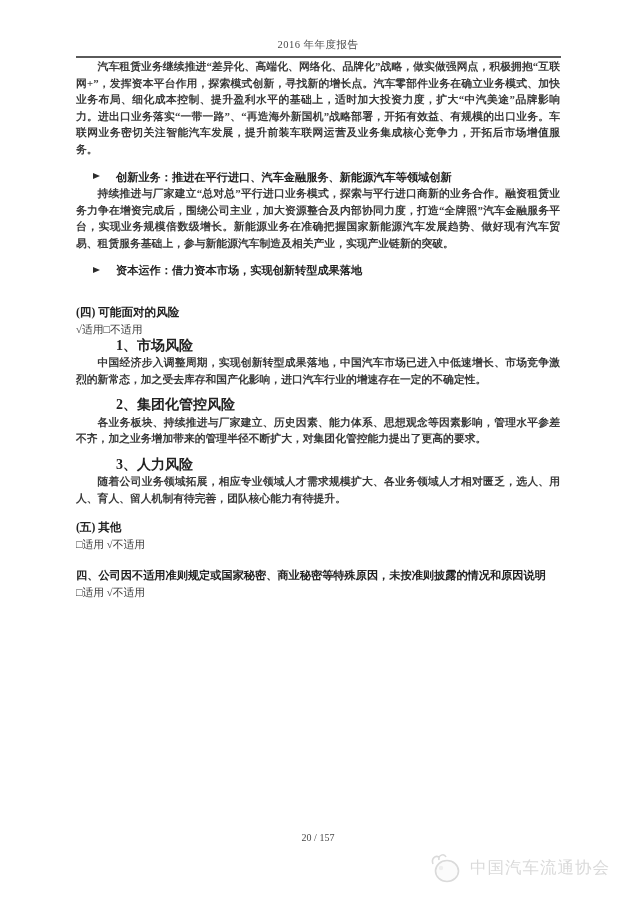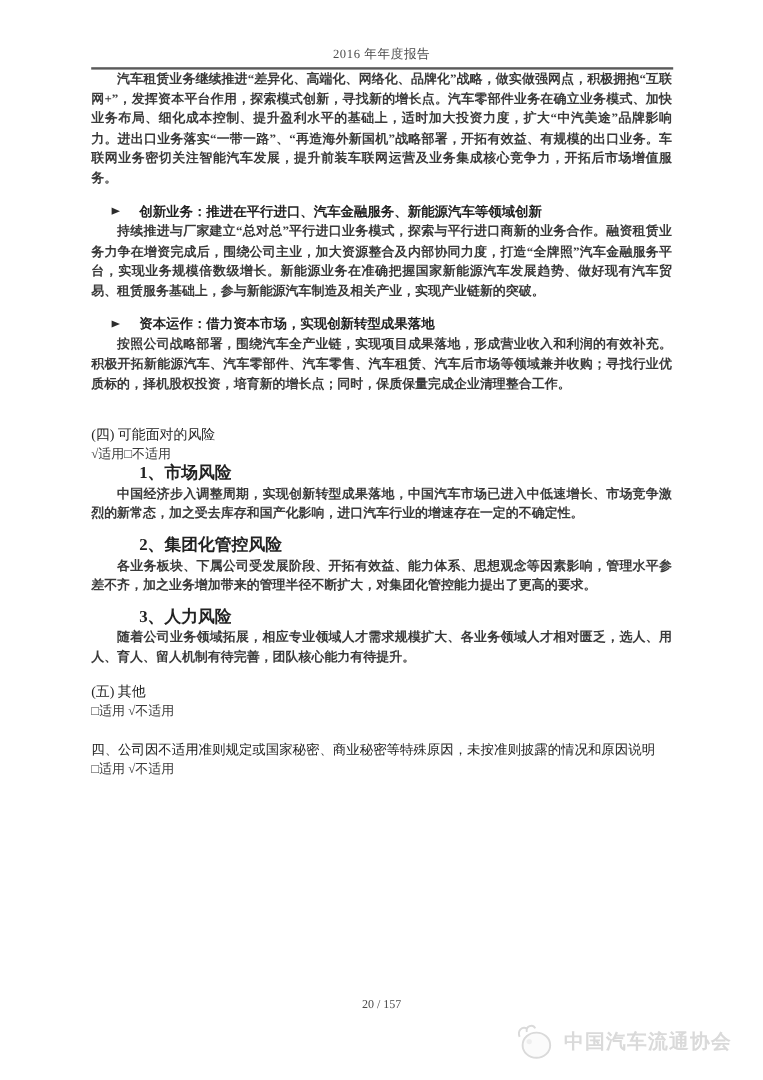--- a/index.html
+++ b/index.html
@@ -49,21 +49,21 @@
   .para {
     margin: 0;
     font-size: 10.8px;
     line-height: 16.6px;
     text-indent: 2em;
     text-align: justify;
     color: #3a3a3a;
     font-weight: bold;
   }
   .sec-head {
-    font-weight: normal;
+    font-weight: bold;
     font-size: 11.6px;
     line-height: 17px;
     color: #222222;
     margin: 0;
   }
   .sec-head.risk  { margin-top: 25px; }
   .sec-head.other { margin-top: 12px; }
   .sec-head.four  { margin-top: 15px; font-size: 11.2px; line-height: 16.5px; }
   .checkline {
     font-size: 10.8px;
@@ -92,21 +92,21 @@
   }
   .watermark {
     position: absolute;
     top: 852px;
     right: 26px;
     display: flex;
     align-items: center;
     gap: 7px;
     color: #dadada;
     font-size: 16.5px;
-    font-weight: bold;
+    font-weight: normal;
     letter-spacing: 1px;
     font-family: "Liberation Sans", "DejaVu Sans", sans-serif;
   }
   .wm-icon { display: inline-block; width: 36px; height: 32px; }
 </style>
 </head>
 <body>
 
 <div class="page">
 
@@ -116,30 +116,29 @@
   </div>
 
   <div class="content">
 
     <p class="para">汽车租赁业务继续推进“差异化、高端化、网络化、品牌化”战略，做实做强网点，积极拥抱“互联网+”，发挥资本平台作用，探索模式创新，寻找新的增长点。汽车零部件业务在确立业务模式、加快业务布局、细化成本控制、提升盈利水平的基础上，适时加大投资力度，扩大“中汽美途”品牌影响力。进出口业务落实“一带一路”、“再造海外新国机”战略部署，开拓有效益、有规模的出口业务。车联网业务密切关注智能汽车发展，提升前装车联网运营及业务集成核心竞争力，开拓后市场增值服务。</p>
 
     <p class="b-head next"><span class="arrow-icon"></span><span>创新业务：推进在平行进口、汽车金融服务、新能源汽车等领域创新</span></p>
     <p class="para">持续推进与厂家建立“总对总”平行进口业务模式，探索与平行进口商新的业务合作。融资租赁业务力争在增资完成后，围绕公司主业，加大资源整合及内部协同力度，打造“全牌照”汽车金融服务平台，实现业务规模倍数级增长。新能源业务在准确把握国家新能源汽车发展趋势、做好现有汽车贸易、租赁服务基础上，参与新能源汽车制造及相关产业，实现产业链新的突破。</p>
 
     <p class="b-head next"><span class="arrow-icon"></span><span>资本运作：借力资本市场，实现创新转型成果落地</span></p>
-    <p class="para">按照公司战略部署，围绕汽车全产业链，实现项目成果落地，形成营业收入和利润的有效补充。积极开拓新能源汽车、汽车零部件、汽车零售、汽车租赁、汽车后市场等领域兼并收购；寻找行业优质标的，择机股权投资，培育新的增长点；同时，保质保量完成企业清理整合工作。</p>
 
     <p class="sec-head risk">(四) 可能面对的风险</p>
     <p class="checkline">√适用□不适用</p>
 
     <p class="sub-head">1、市场风险</p>
     <p class="para">中国经济步入调整周期，实现创新转型成果落地，中国汽车市场已进入中低速增长、市场竞争激烈的新常态，加之受去库存和国产化影响，进口汽车行业的增速存在一定的不确定性。</p>
 
     <p class="sub-head gap">2、集团化管控风险</p>
-    <p class="para">各业务板块、下属公司受发展阶段、开拓有效益、能力体系、思想观念等因素影响，管理水平参差不齐，加之业务增加带来的管理半径不断扩大，对集团化管控能力提出了更高的要求。</p>
+    <p class="para">各业务板块、持续推进与厂家建立、历史因素、能力体系、思想观念等因素影响，管理水平参差不齐，加之业务增加带来的管理半径不断扩大，对集团化管控能力提出了更高的要求。</p>
 
     <p class="sub-head gap">3、人力风险</p>
     <p class="para">随着公司业务领域拓展，相应专业领域人才需求规模扩大、各业务领域人才相对匮乏，选人、用人、育人、留人机制有待完善，团队核心能力有待提升。</p>
 
     <p class="sec-head other">(五) 其他</p>
     <p class="checkline">□适用 √不适用</p>
 
     <p class="sec-head four">四、公司因不适用准则规定或国家秘密、商业秘密等特殊原因，未按准则披露的情况和原因说明</p>
     <p class="checkline">□适用 √不适用</p>
 

